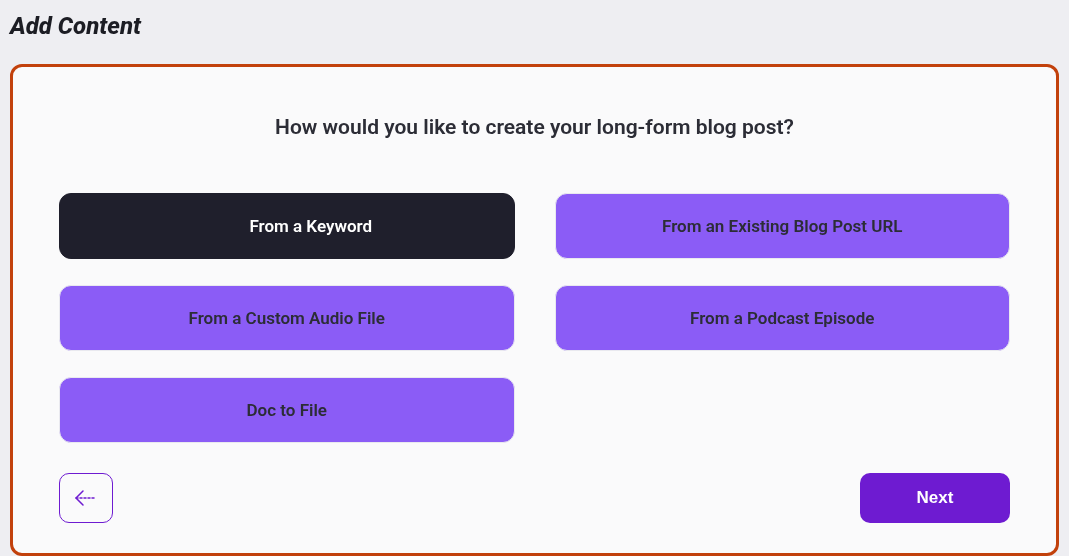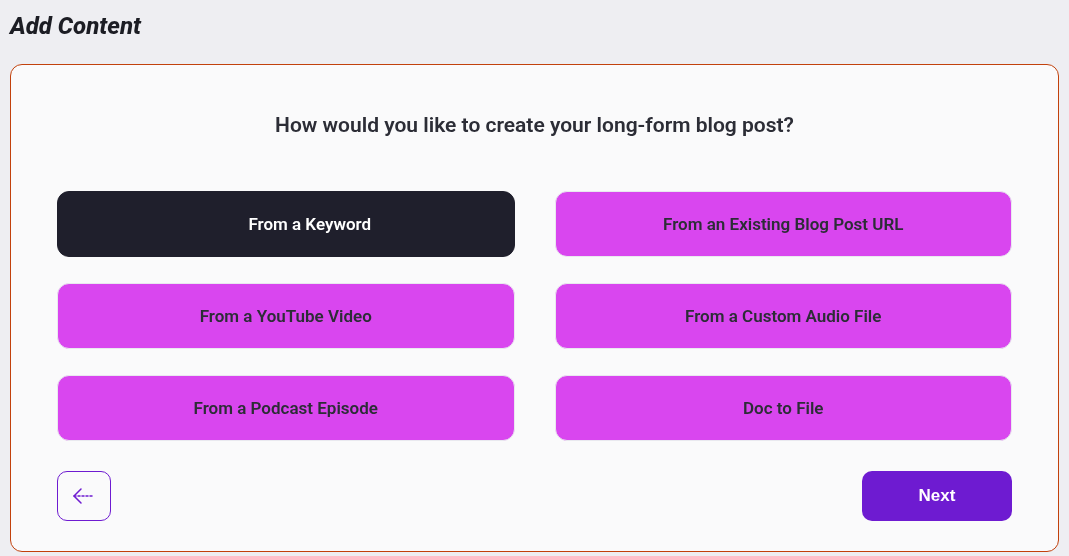--- a/index.html
+++ b/index.html
@@ -21,38 +21,38 @@
       font-size: 24px;
       font-weight: 800;
       color: #1c1d24;
       margin-bottom: 24px;
       font-style: italic;
     }
     .card {
       background-color: #fafafb;
       border-radius: 12px;
       padding: 48px 46px 30px 46px;
-      border: 1px solid #c2410c;
+      border: 3px solid #c2410c;
     }
     .heading {
       text-align: center;
       font-size: 21px;
       font-weight: 600;
       color: #2c2d36;
       margin-bottom: 54px;
     }
     .options-grid {
       display: grid;
       grid-template-columns: 1fr 1fr;
       column-gap: 40px;
       row-gap: 26px;
       margin-bottom: 30px;
     }
     .option {
-      background-color: #d946ef;
+      background-color: #8b5cf6;
       border: 1px solid #e9e9ef;
       border-radius: 12px;
       height: 66px;
       display: flex;
       align-items: center;
       justify-content: center;
       font-size: 17px;
       font-weight: 600;
       color: #2c2d36;
       cursor: pointer;
@@ -109,23 +109,20 @@
     <h2 class="heading">How would you like to create your long-form blog post?</h2>
 
     <div class="options-grid">
       <div class="option selected">
         <span>From a Keyword</span>
       </div>
       <div class="option">
         <span>From an Existing Blog Post URL</span>
       </div>
       <div class="option">
-        <span>From a YouTube Video</span>
-      </div>
-      <div class="option">
         <span>From a Custom Audio File</span>
       </div>
       <div class="option">
         <span>From a Podcast Episode</span>
       </div>
       <div class="option">
         <span>Doc to File</span>
       </div>
     </div>
 

